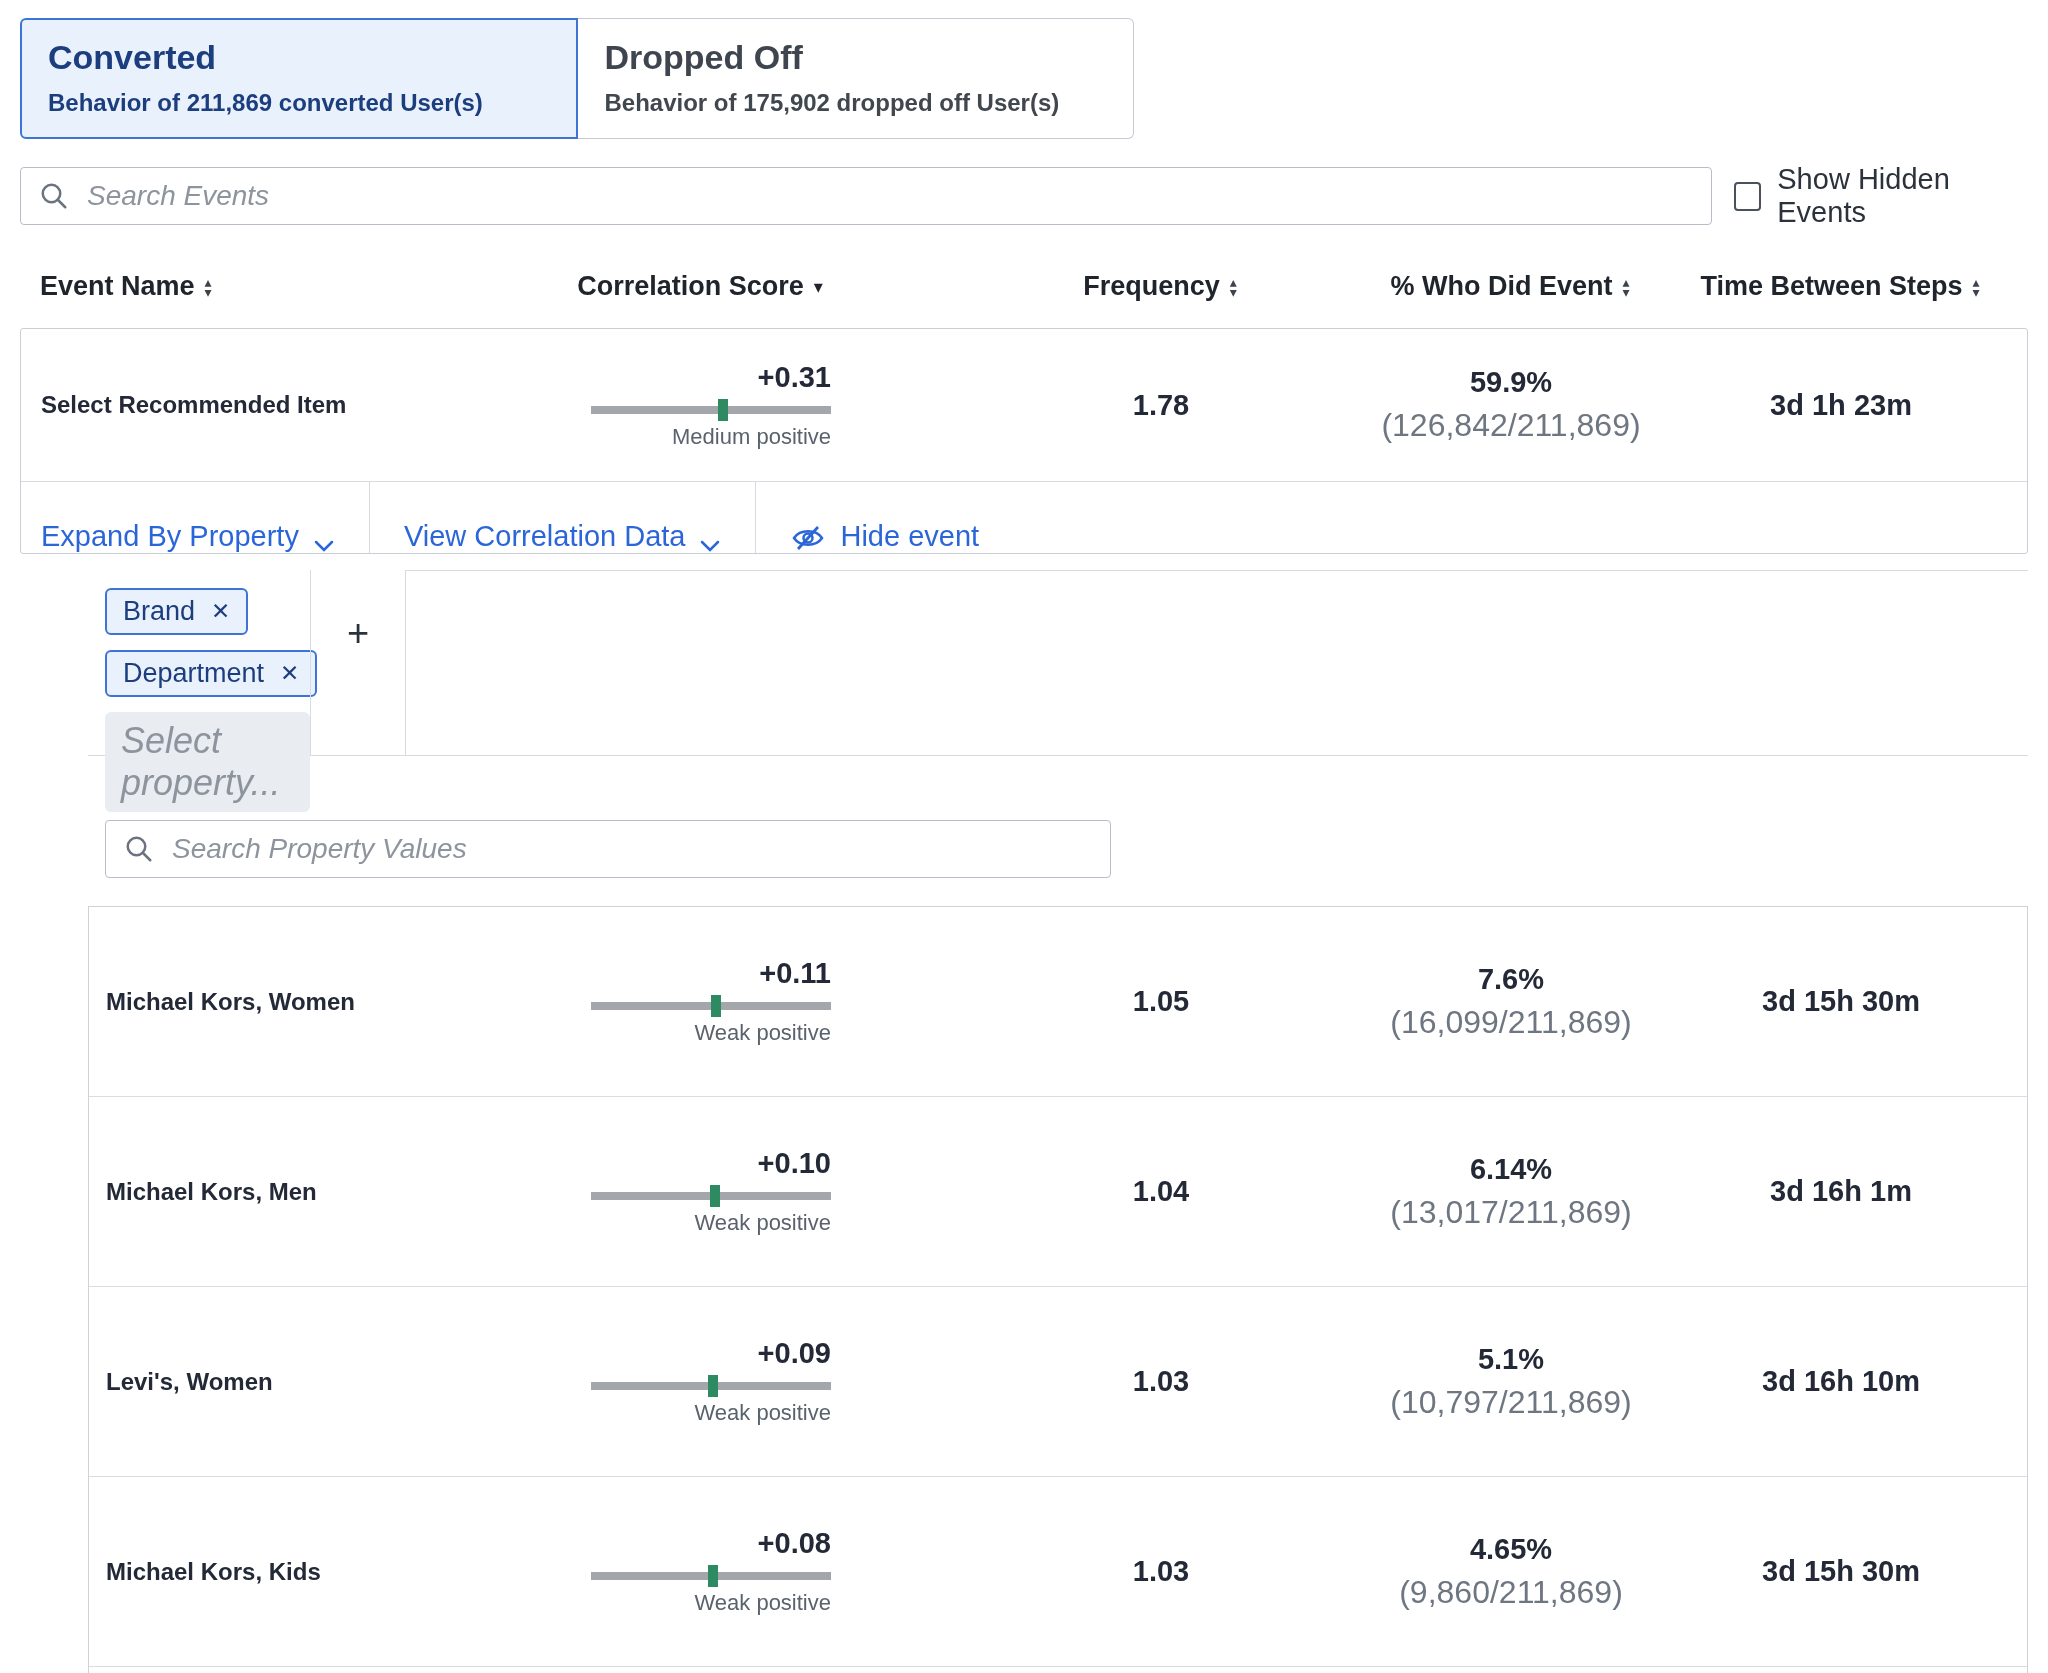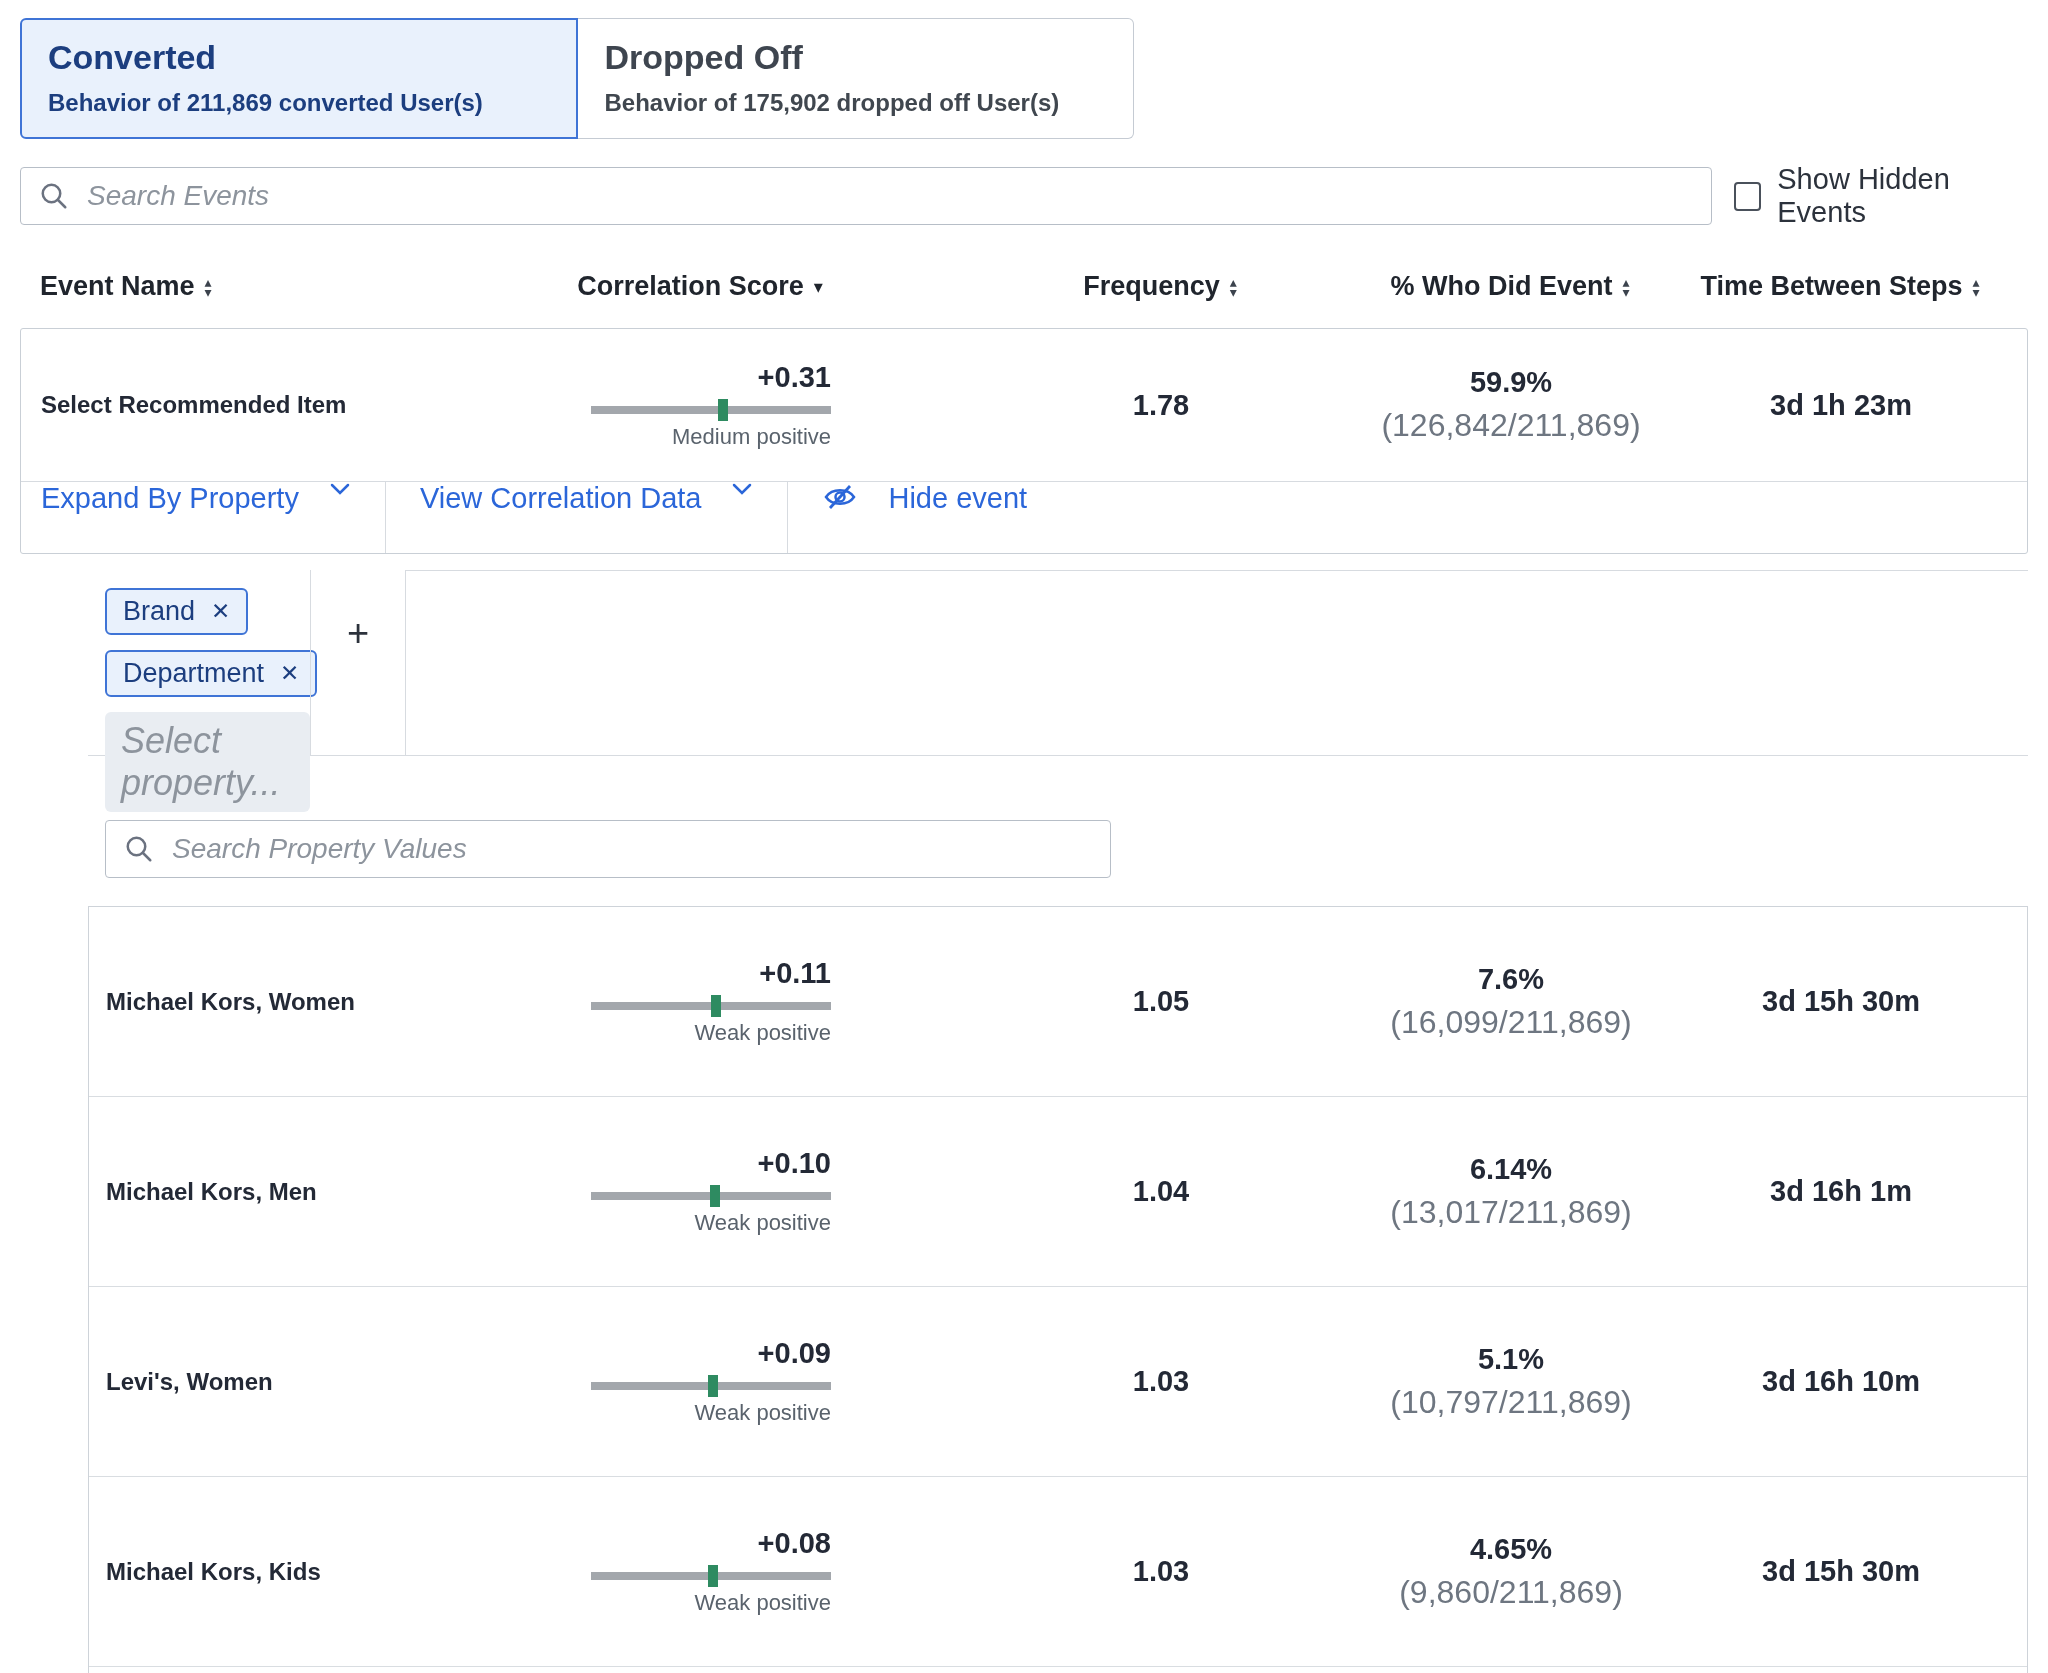--- a/index.html
+++ b/index.html
@@ -53,21 +53,21 @@
   .corr { justify-self: end; width: 240px; text-align: right; }
   .corr-value { font-size: 29px; font-weight: 700; }
   .corr-bar { position: relative; height: 8px; background: #a3a7ac; margin: 12px 0 10px; }
   .corr-marker { position: absolute; top: -7px; width: 10px; height: 22px; background: #2e8b61; }
   .corr-label { font-size: 22px; color: #5a636d; }
   .cell-center { text-align: center; font-size: 29px; font-weight: 700; }
   .pct-detail { margin-top: 8px; font-size: 32px; font-weight: 400; color: #6e7681; }
 
   
   .action-bar { display: flex; border-top: 1px solid #d7dbe0; height: 72px; }
-  .action { display: flex; align-items: flex-start; gap: 30px; padding: 0 34px;
+  .action { display: flex; align-items: flex-end; gap: 14px; padding: 0 34px;
     font-size: 29px; color: #2b66d9; border-right: 1px solid #d7dbe0; cursor: pointer; }
   .action:first-child { padding-left: 20px; }
   .action:last-child { border-right: none; }
 
   
   .expanded { margin: 16px 0 0 88px; width: 1940px; }
   .prop-header { display: flex; height: 186px; border-bottom: 1px solid #d7dbe0; }
   .chips-cell { width: 222px; padding: 18px 0 0 17px; display: flex; flex-direction: column; align-items: flex-start; gap: 15px; }
   .chip { display: flex; align-items: center; gap: 16px; background: #e9f1fc; border: 2px solid #3f74d6;
     border-radius: 6px; padding: 6px 16px; font-size: 27px; color: #1c3e7f; cursor: pointer; }

